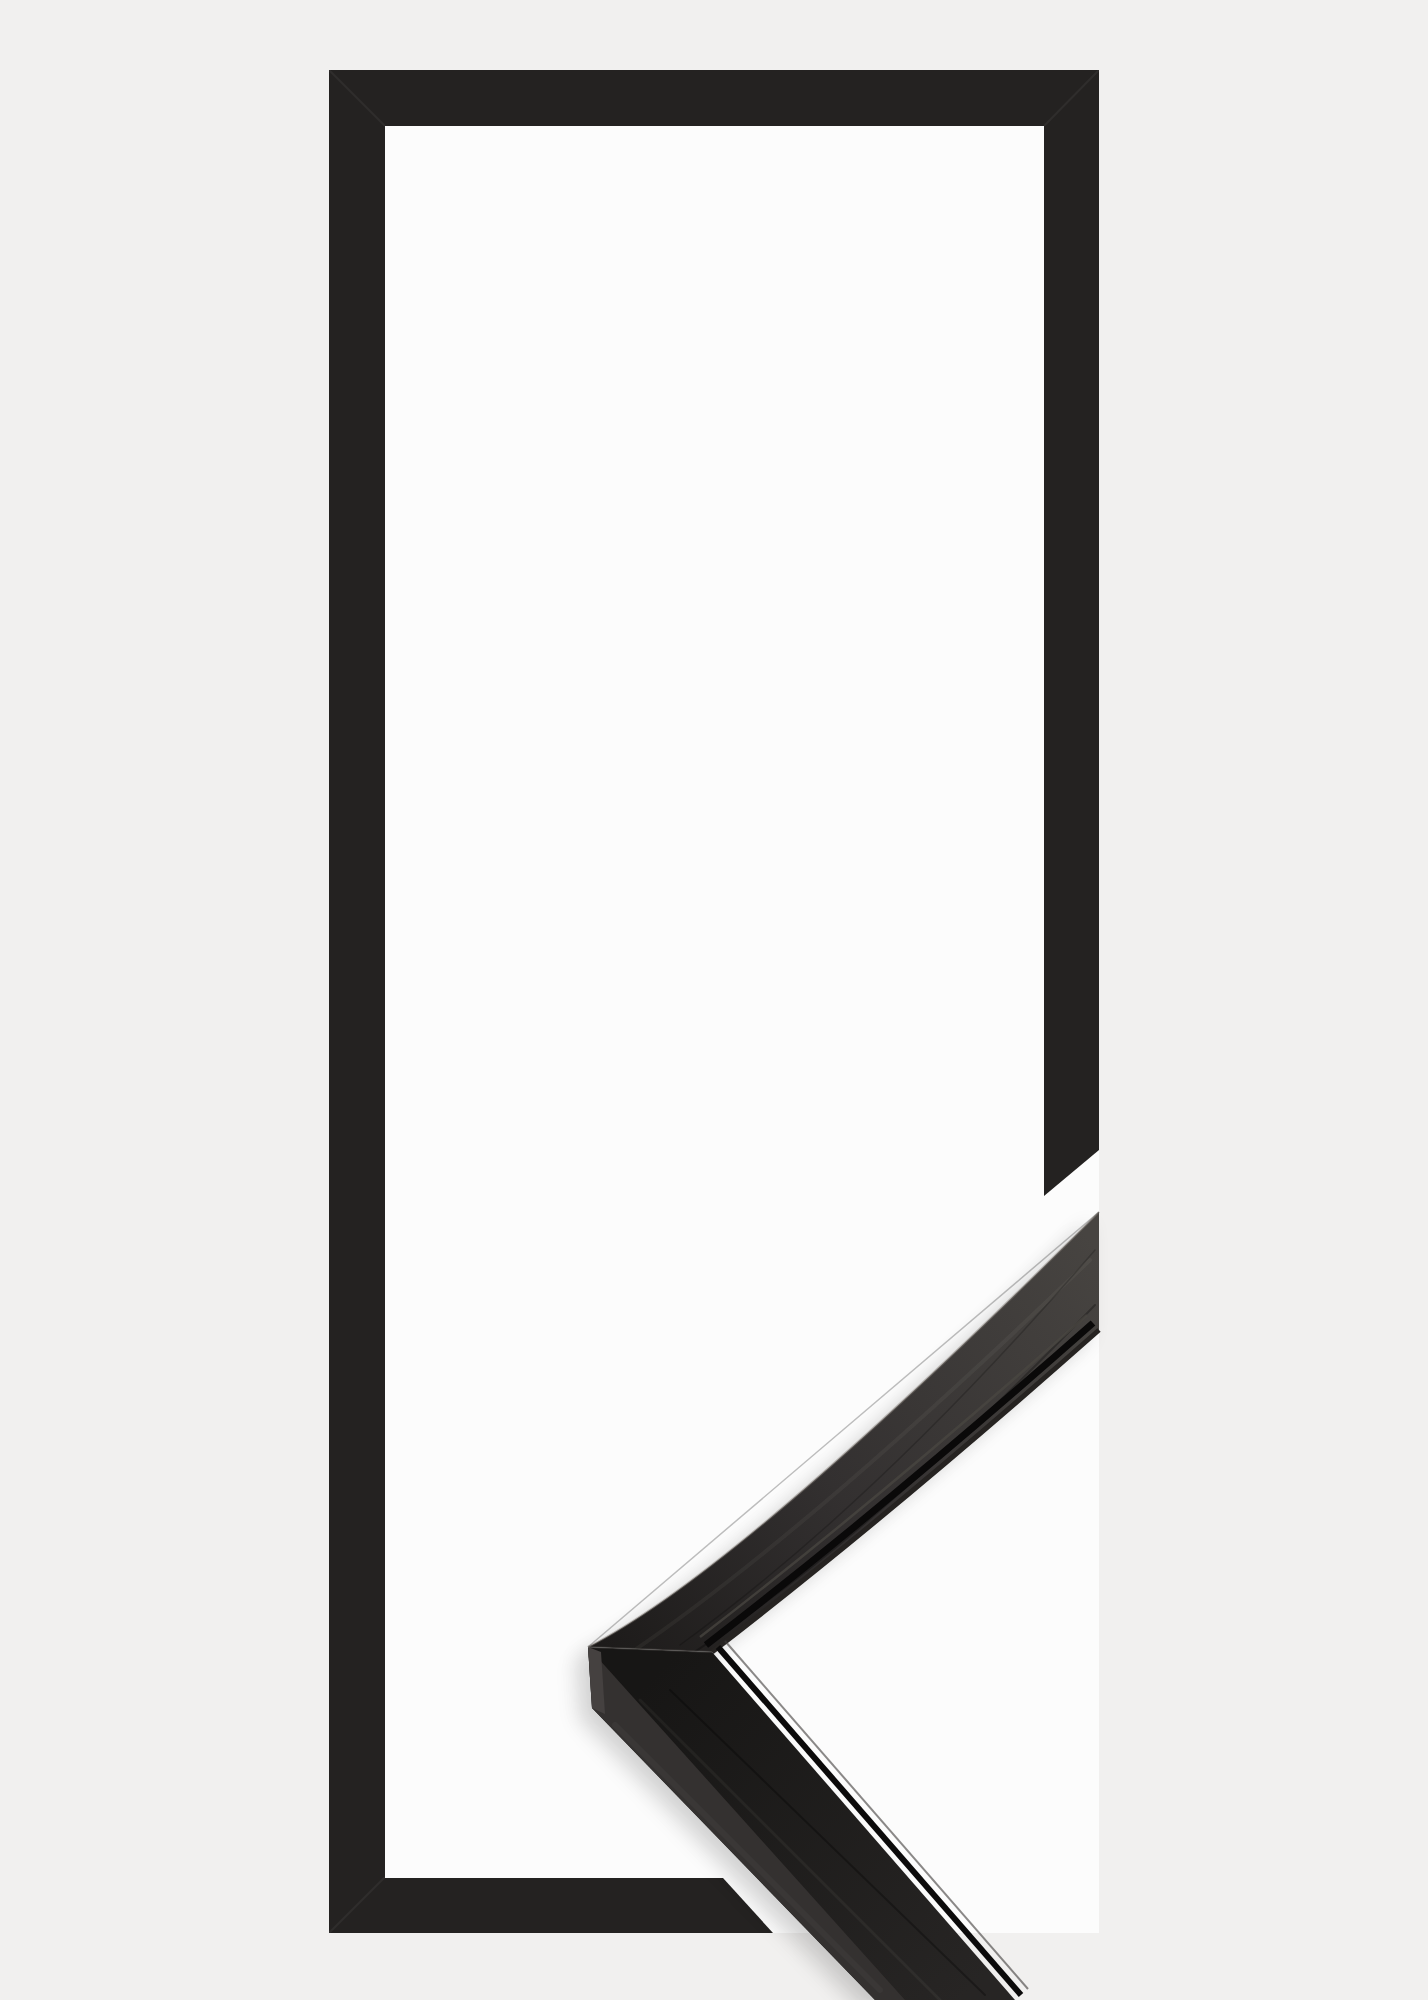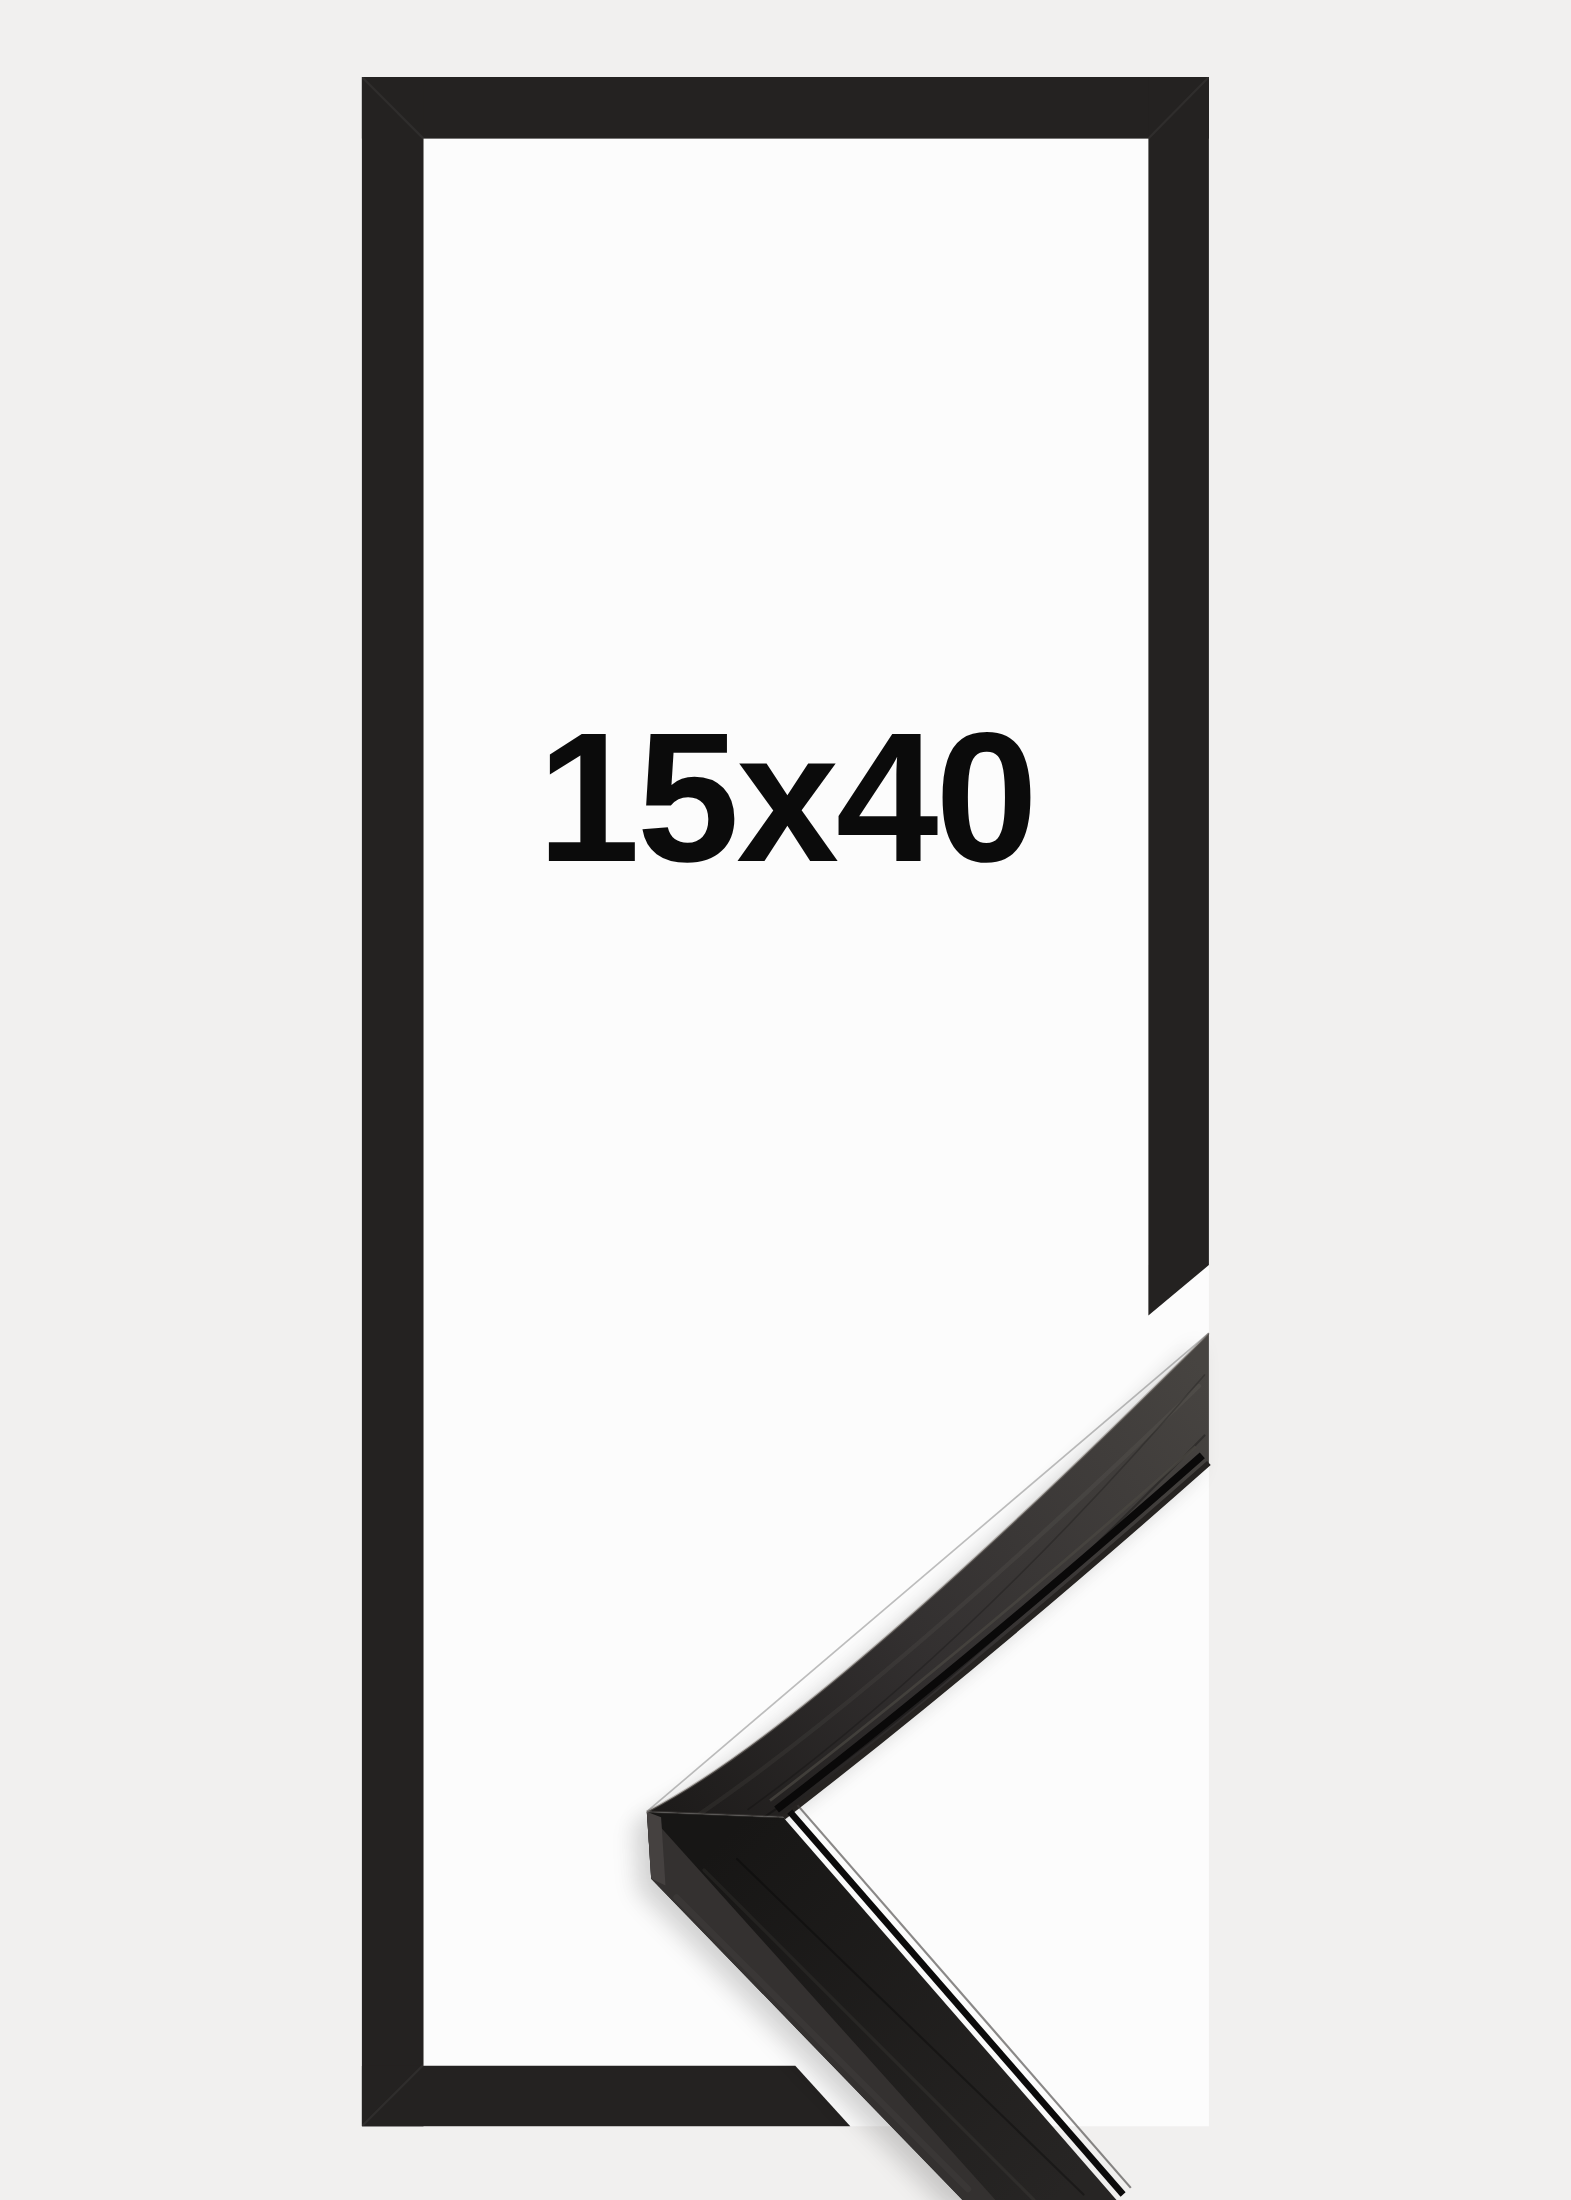--- a/index.html
+++ b/index.html
@@ -117,14 +117,13 @@
         <path d="M 718,1647 L 1021,1995" stroke="#0b0a0a" stroke-width="6"></path>
         <path d="M 725,1641 L 1028,1989" stroke="#3e3b38" stroke-width="2" opacity="0.6"></path>
       </g>
 
       <path d="M 588,1647 Q 740,1570 1099,1212" fill="none" stroke="rgba(130,125,118,0.45)" stroke-width="2"></path>
       <path d="M 588,1647 L 1099,1212" fill="none" stroke="rgba(0,0,0,0.25)" stroke-width="1.5"></path>
       <line x1="588" y1="1647" x2="712" y2="1652" stroke="rgba(160,155,148,0.2)" stroke-width="2"></line>
     </g>
   </svg>
 
-  <div class="size-label">15x40</div>
 </div>
 
 </body></html>

